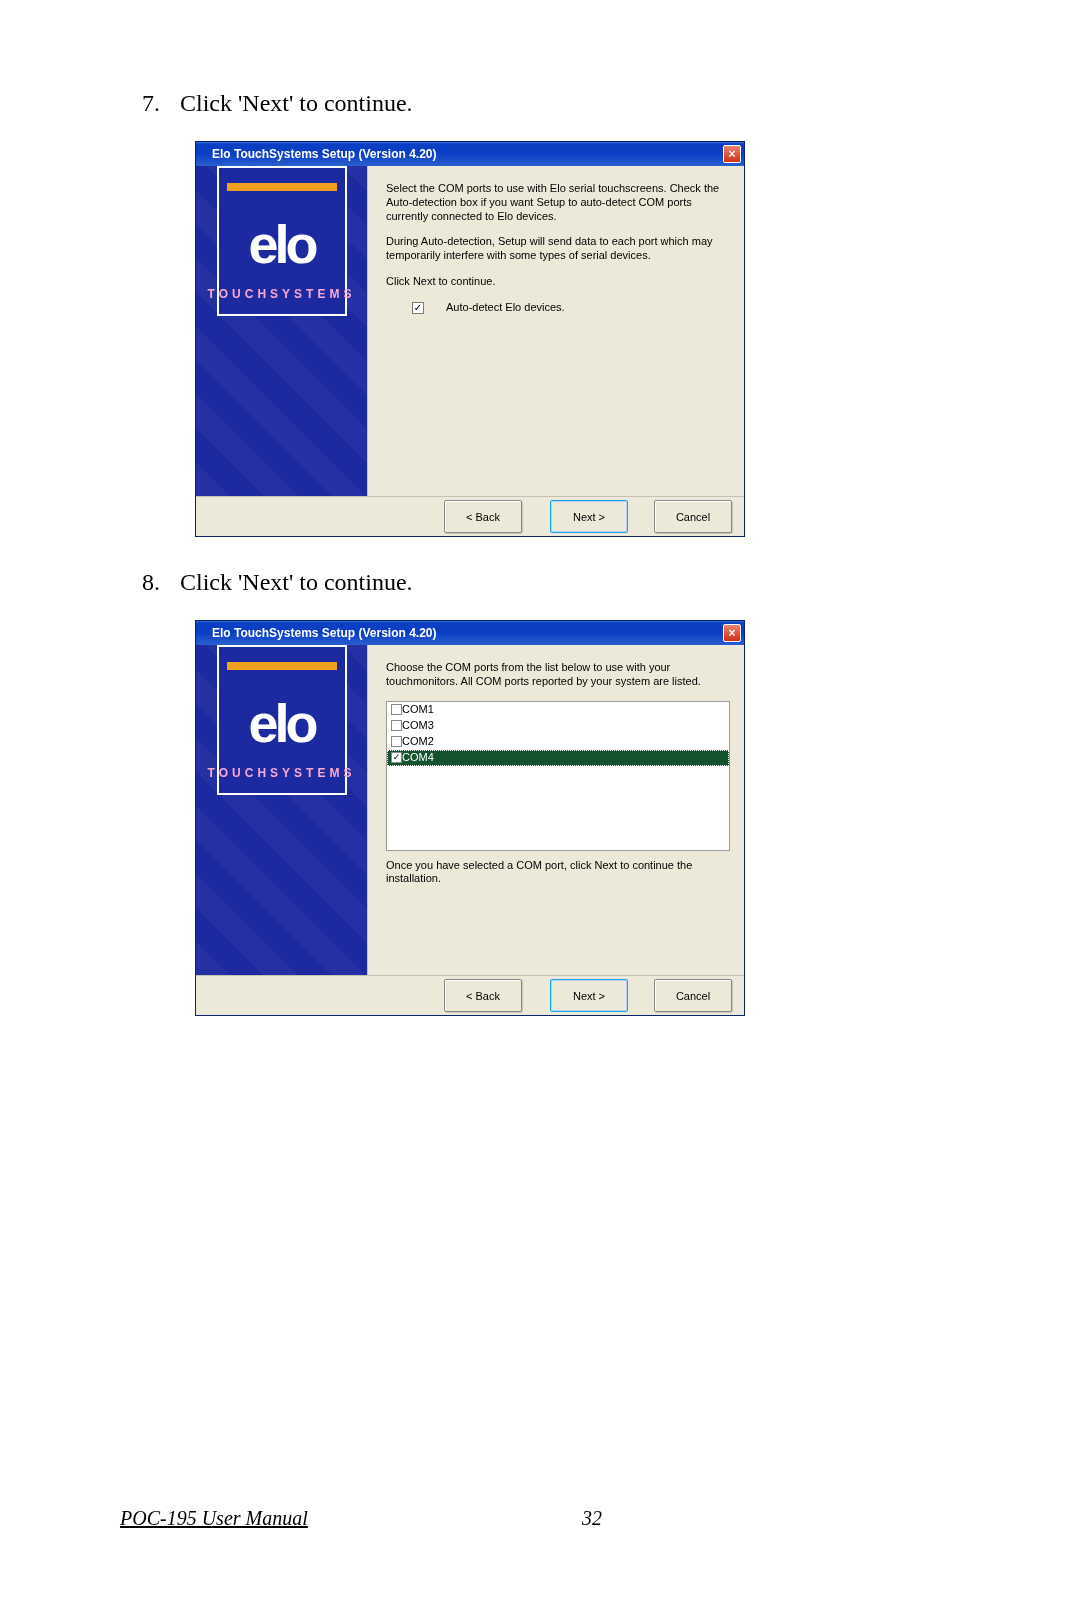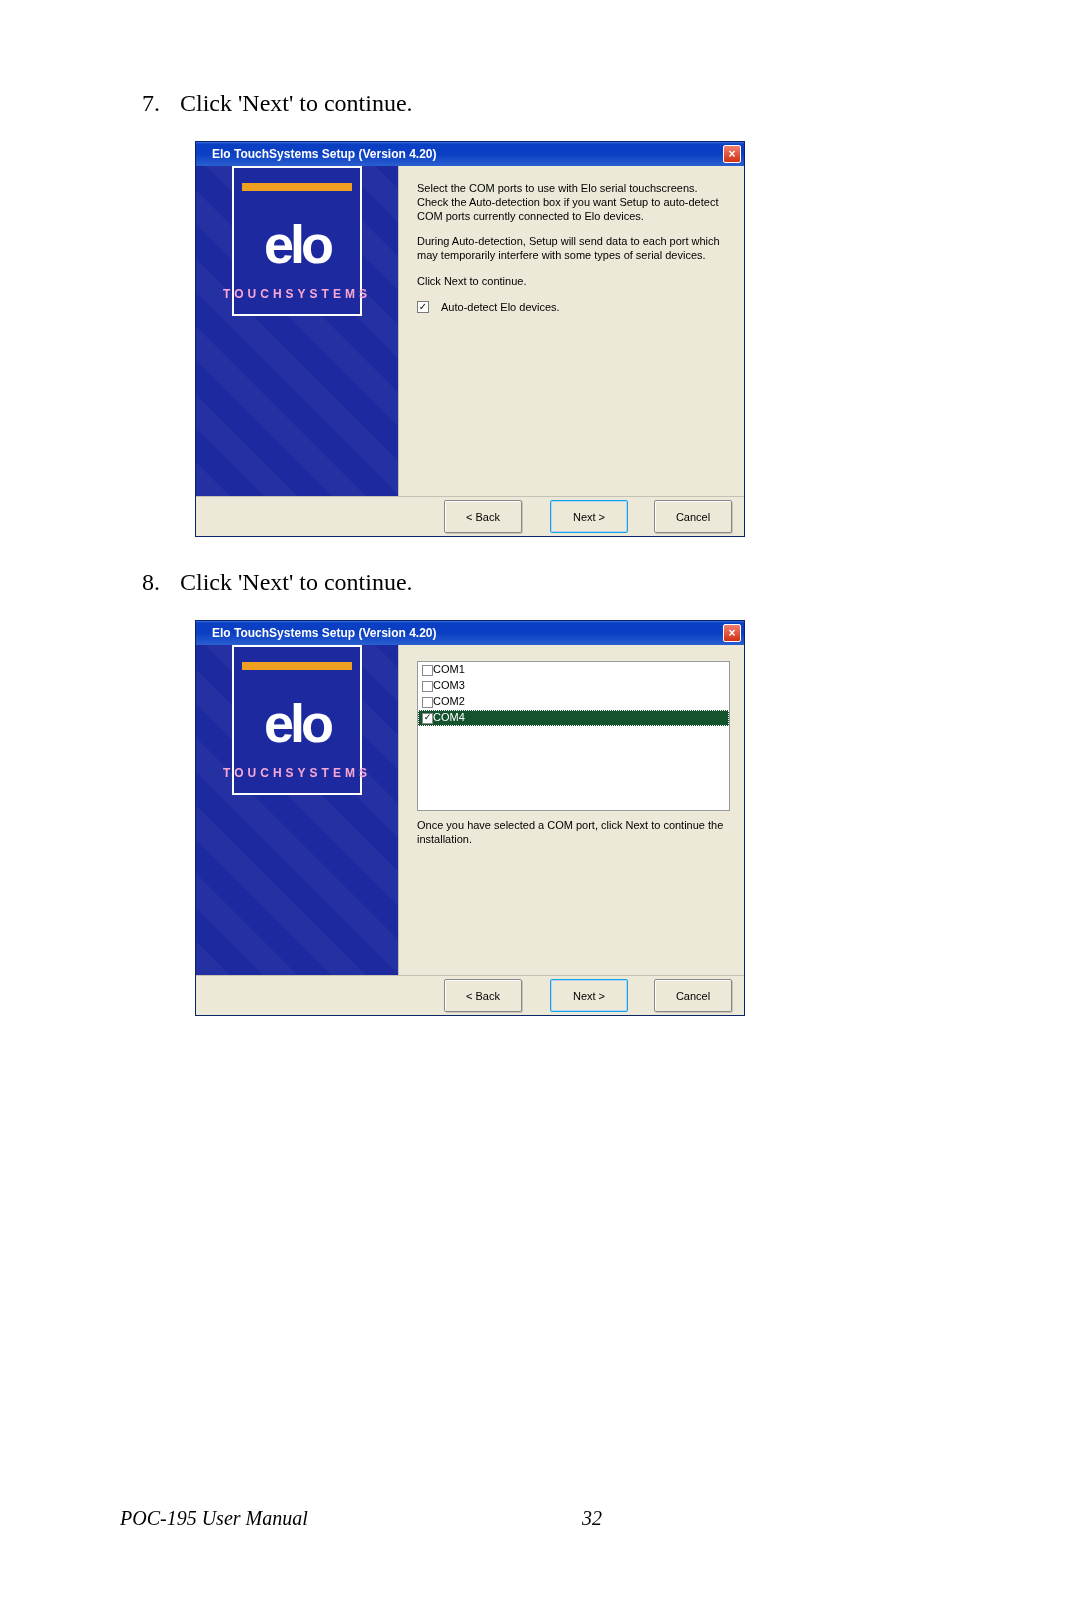--- a/index.html
+++ b/index.html
@@ -61,21 +61,21 @@
     color: #fff;
     font-weight: bold;
     font-size: 12px;
     line-height: 1;
   }
   .dialog-body {
     display: flex;
     background: #ece9d8;
   }
   .side-panel {
-    width: 203px;
+    width: 172px;
     flex-shrink: 0;
     position: relative;
     overflow: hidden;
     border-right: 1px solid #c5c2b5;
     display:flex;
     align-items:center;
     justify-content:center;
   }
   .side-panel-content { height: 330px; }
   .side-bg {
@@ -135,23 +135,24 @@
     flex-direction: column;
   }
   .content-text {
     font-size: 11px;
     line-height: 1.25;
     color: #000;
   }
   .para { margin-bottom: 12px; }
   .checkbox-row {
     display: flex;
-    align-items: center;
-    gap: 12px;
+    align-items: flex-end;
+    gap: 22px;
     margin-top: 6px;
+    margin-left: 26px;
   }
   .chk {
     width: 12px; height: 12px;
     background: #fff;
     border: 1px solid #7a7a7a;
     display:flex; align-items:center; justify-content:center;
     font-size: 10px; line-height: 1; color:#000;
   }
   .chk.checked::after { content: "✓"; font-size: 10px; }
   .list-box {
@@ -213,21 +214,21 @@
     position: absolute;
     bottom: 88px;
     left: 120px;
     width: 840px;
     display: flex;
     font-family: "Times New Roman", Times, serif;
     font-style: italic;
     font-size: 20px;
     color: #000;
   }
-  .footer-left { flex: 0 0 55%; }
+  .footer-left { flex: 0 0 55%; text-decoration: underline; }
   .footer-pn { }
 </style>
 </head>
 <body>
 
 <div class="page">
 
   <div class="list-row">
     <div class="list-num">7.</div>
     <div class="list-text">Click 'Next' to continue.</div>
@@ -297,20 +298,21 @@
           <div class="side-pattern"></div>
           <div class="logo-box">
             <div class="logo-bar"></div>
             <div class="logo-word">elo</div>
             <div class="logo-sub">TOUCHSYSTEMS</div>
           </div>
         </div>
       </div>
       <div class="content-panel">
         <div class="content-text" style="display:flex;flex-direction:column;height:100%;">
+          <div class="para">Choose the COM ports from the list below to use with your touchmonitors. All COM ports reported by your system are listed.</div>
           <div class="list-box">
             <div class="list-item">
               <div class="small-chk"></div>
               <span>COM1</span>
             </div>
             <div class="list-item">
               <div class="small-chk"></div>
               <span>COM3</span>
             </div>
             <div class="list-item">

